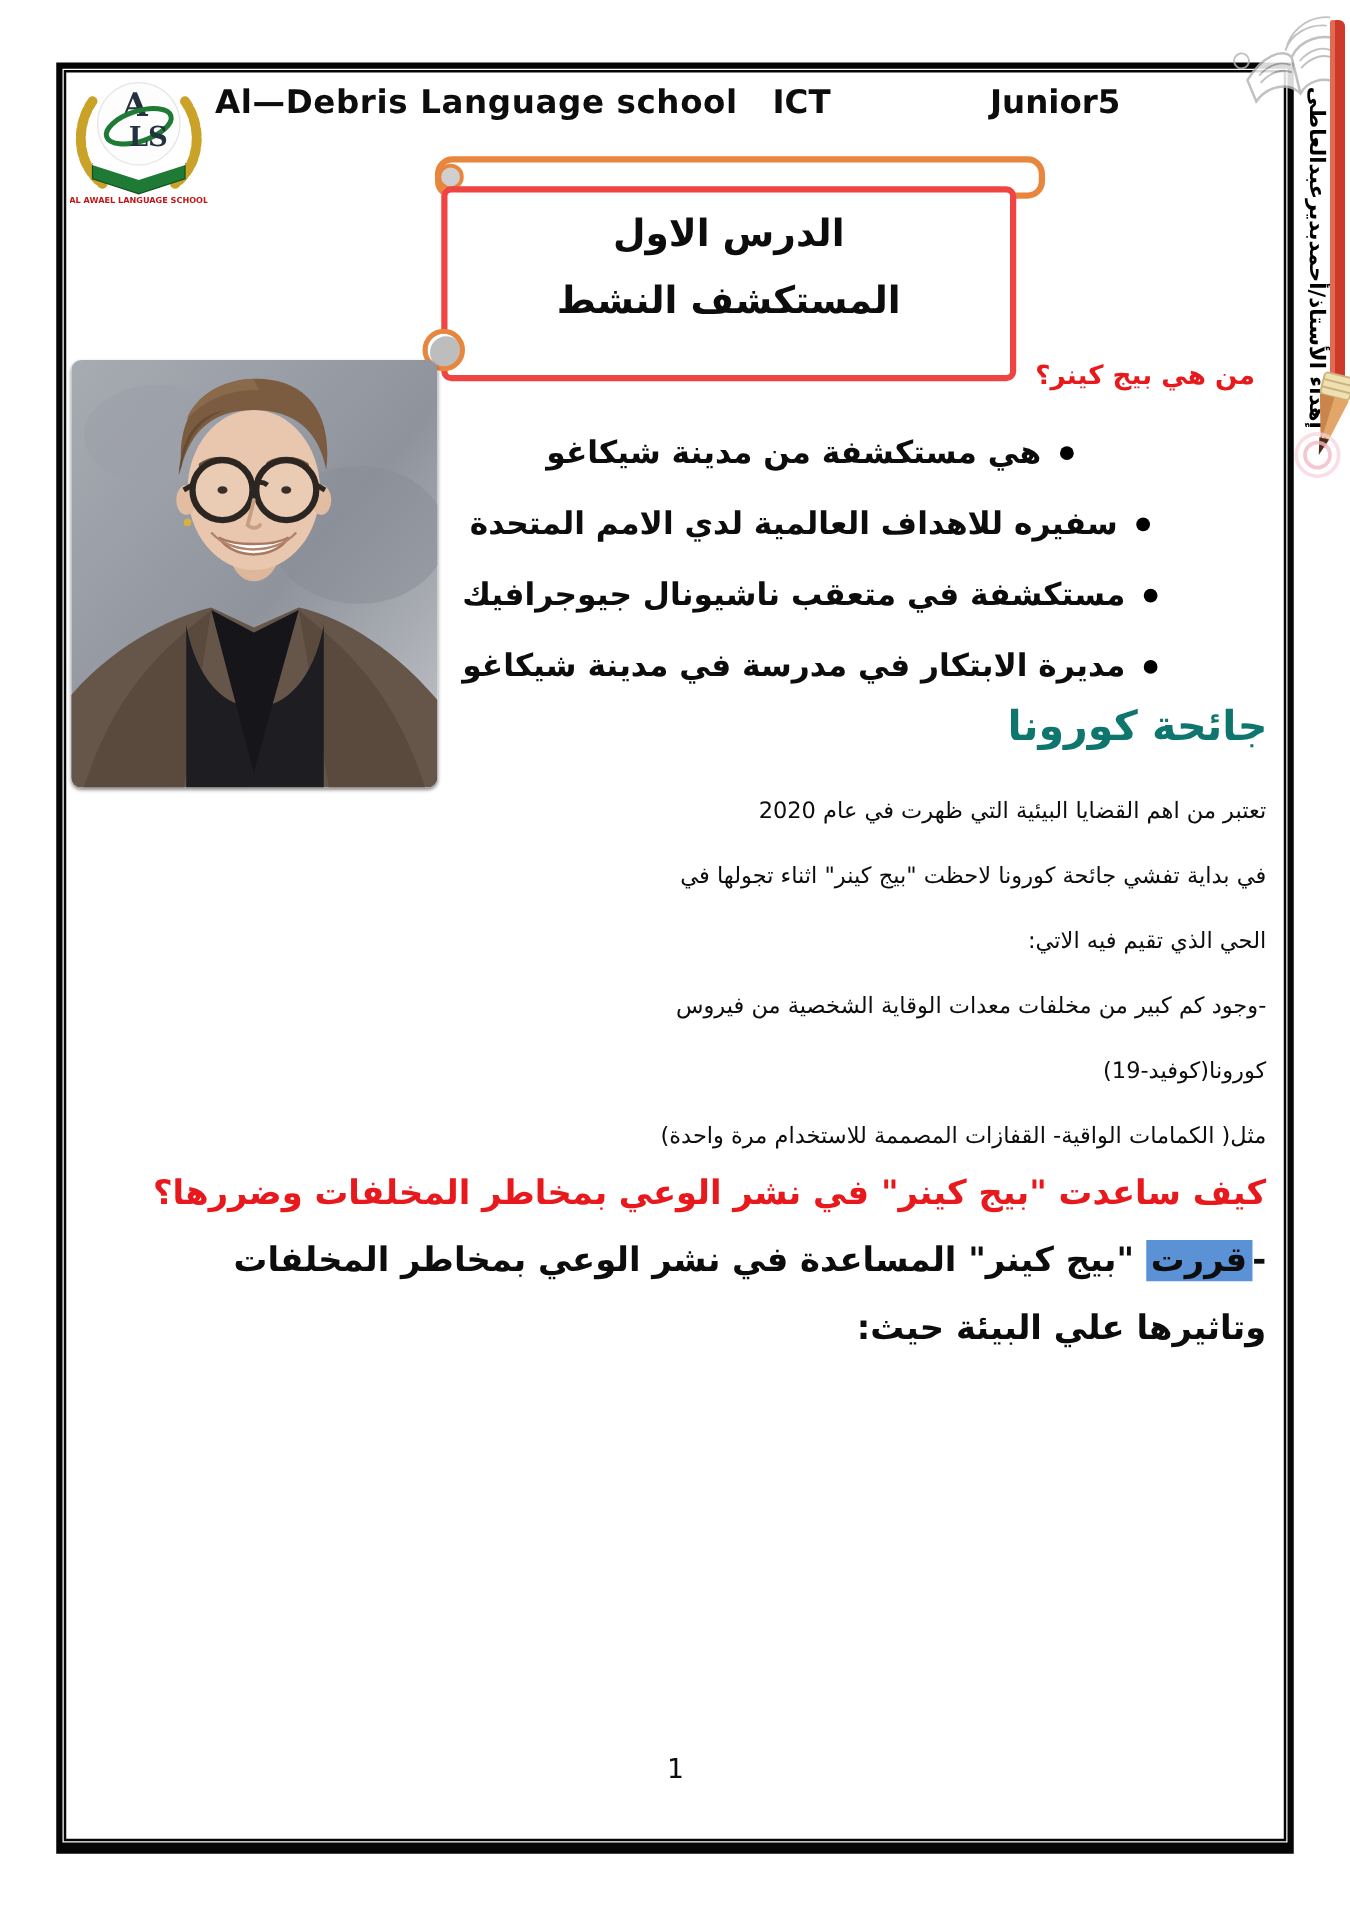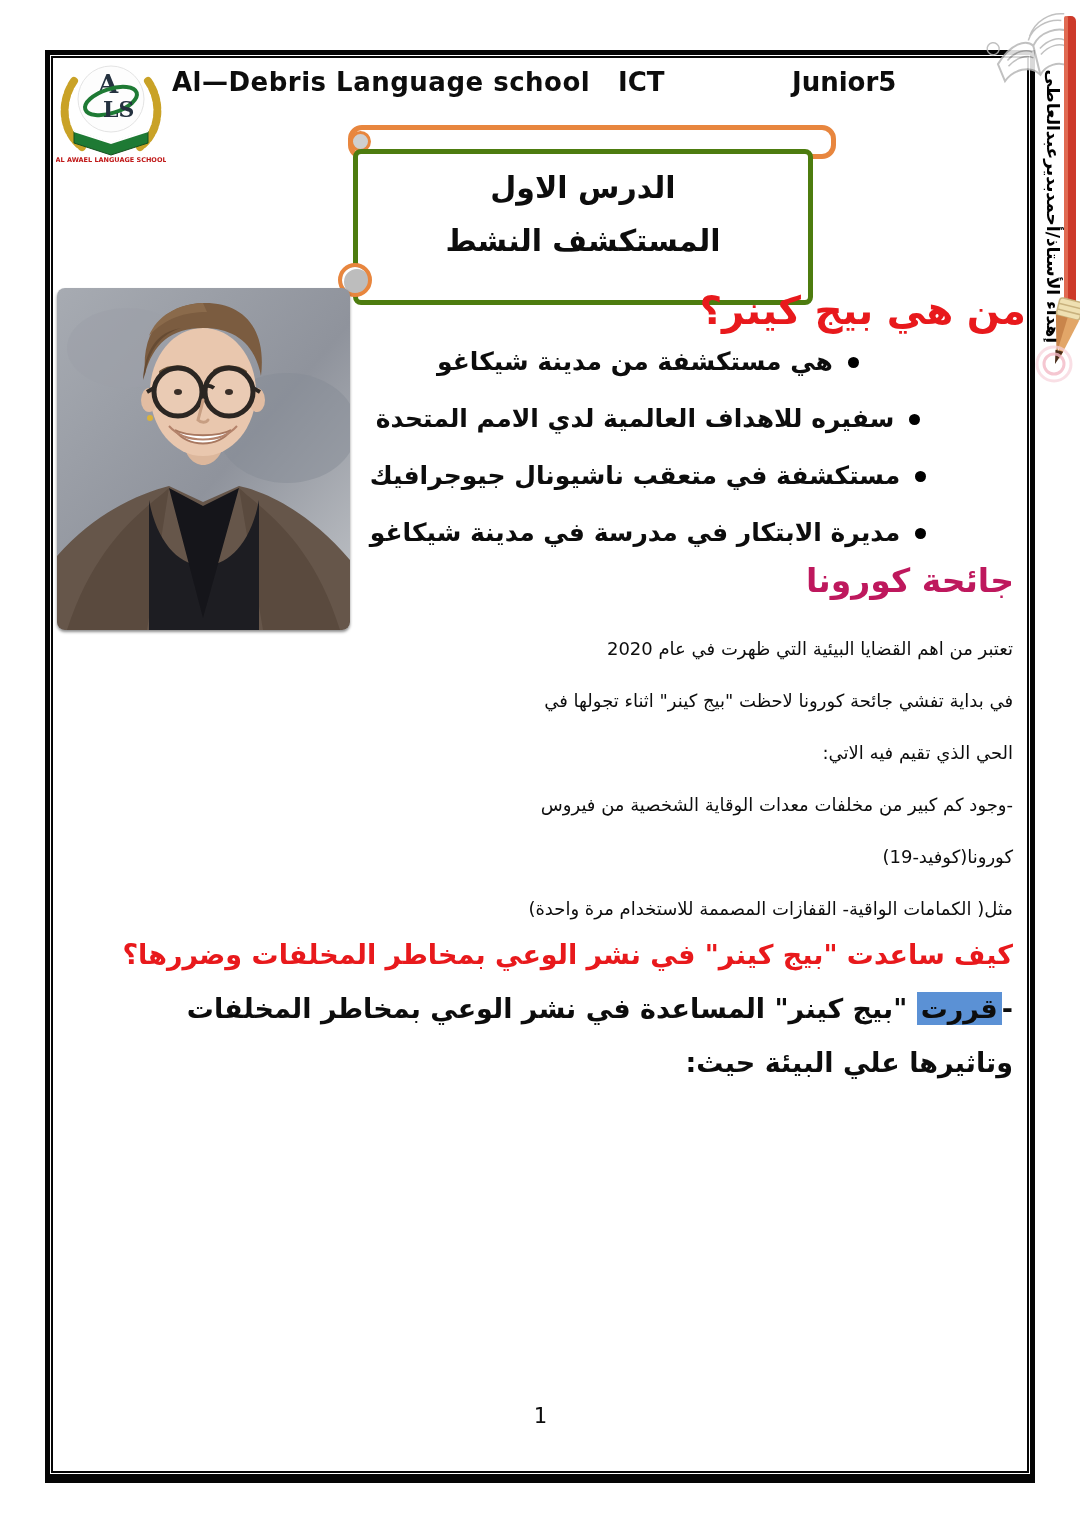--- a/index.html
+++ b/index.html
@@ -14,37 +14,37 @@
   
   .hdr-name{position:absolute;left:122px;top:12px;font-size:26px;font-weight:bold;letter-spacing:.5px;white-space:nowrap;}
   .hdr-subject{position:absolute;left:568px;top:12px;font-size:26px;font-weight:bold;}
   .hdr-grade{position:absolute;left:742px;top:12px;font-size:26px;font-weight:bold;}
   .logo{position:absolute;left:6px;top:0px;width:110px;height:108px;}
 
   
   .scroll-bar{position:absolute;left:298px;top:70px;width:478px;height:24px;background:#fff;
               border:5px solid #e8863e;border-radius:14px;}
   .scroll-body{position:absolute;left:303px;top:94px;width:450px;height:146px;background:#fff;
-               border:5px solid #4d7c0f;border-radius:8px;text-align:center;}
+               border:5px solid #ef4444;border-radius:8px;text-align:center;}
   .scroll-curl-top{position:absolute;left:300px;top:76px;width:15px;height:15px;border-radius:50%;
                    background:#cfcfcf;border:3px solid #e8863e;}
   .scroll-curl-bottom{position:absolute;left:288px;top:208px;width:26px;height:26px;border-radius:50%;
                       background:#bdbdbd;border:4px solid #e8863e;box-shadow:inset 2px 2px 0 #fff;}
   .title-line1,.title-line2{font-weight:bold;font-size:30px;direction:rtl;}
   .title-line1{margin-top:16px;}
   .title-line2{margin-top:18px;}
 
   
   .photo{position:absolute;left:7px;top:233px;width:293px;height:342px;border-radius:8px;overflow:hidden;
          box-shadow:0 2px 3px rgba(0,0,0,.45);}
 
   
-  .h-red{position:absolute;right:4px;top:233px;font-size:39px;font-weight:bold;color:#e8191c;
+  .h-red{position:absolute;right:26px;top:233px;font-size:21px;font-weight:bold;color:#e8191c;
          direction:rtl;white-space:nowrap;}
-  .h-purple{position:absolute;right:16px;top:506px;font-size:33px;font-weight:bold;color:#be185d;
+  .h-purple{position:absolute;right:16px;top:506px;font-size:33px;font-weight:bold;color:#0f766e;
             direction:rtl;white-space:nowrap;}
   .h-red2{position:absolute;right:17px;top:884px;font-size:27px;font-weight:bold;color:#e8191c;
           direction:rtl;white-space:nowrap;}
 
   .bullets1{position:absolute;right:52px;top:288px;width:660px;direction:rtl;}
   .bullets1 .bullet-item{margin-bottom:19px;justify-content:center;}
   .bullet-item{display:flex;direction:rtl;text-align:right;font-weight:bold;font-size:25px;line-height:38px;}
   .bullet-item .dot{flex:0 0 auto;width:11px;height:11px;border-radius:50%;background:#000;
                     margin-left:15px;margin-top:14px;}
   .bullet-item .txt{white-space:nowrap;}

